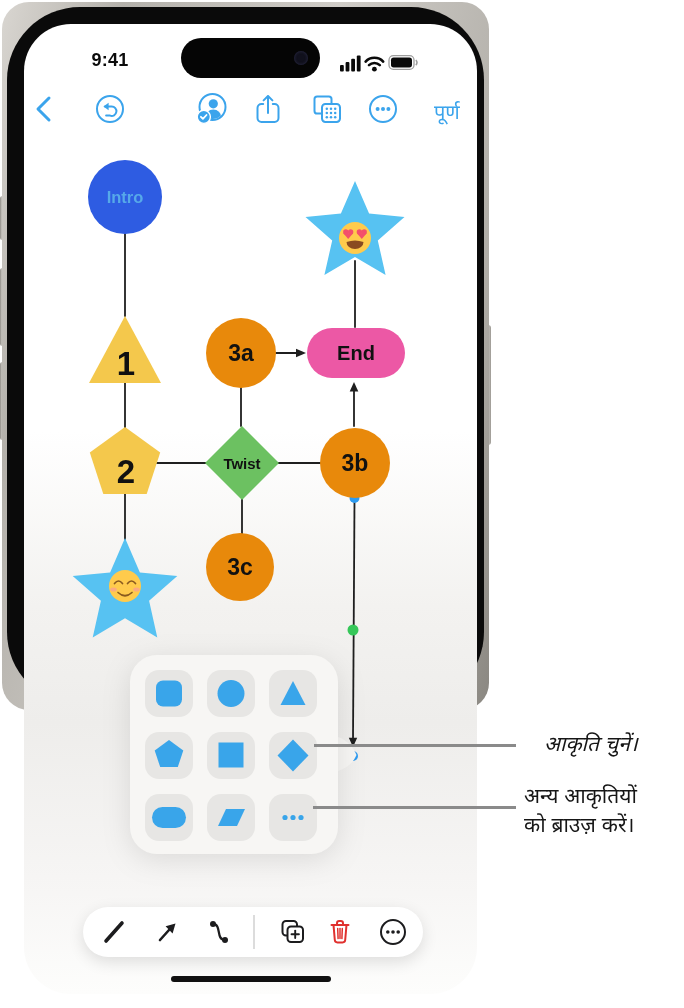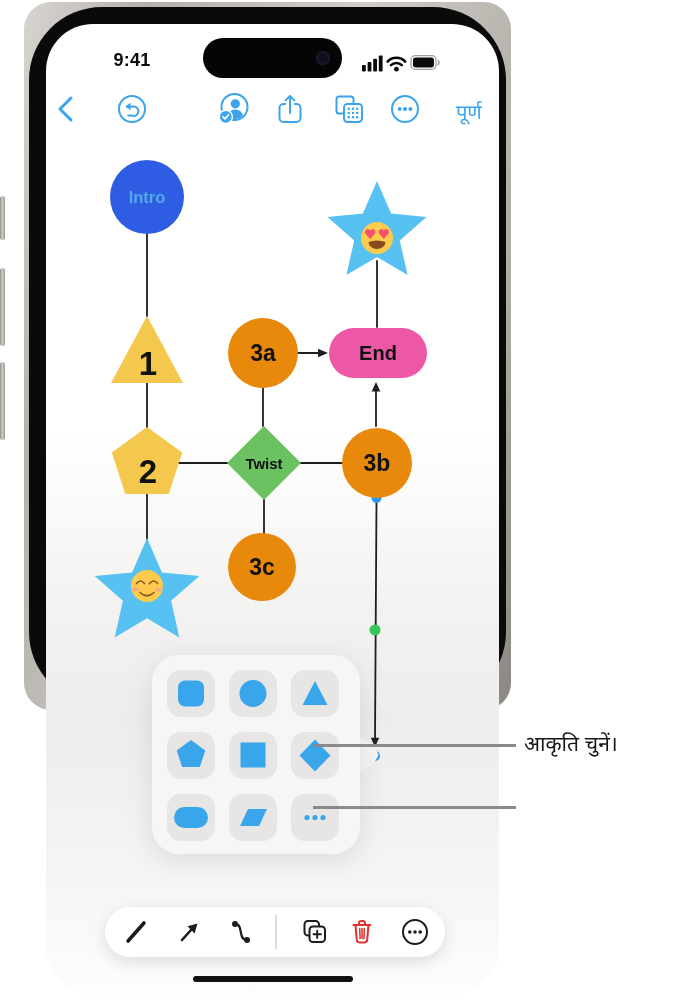--- a/index.html
+++ b/index.html
@@ -7,21 +7,20 @@
     width:684px;height:1008px;position:relative;background:#ffffff;overflow:hidden;
     font-family:"Liberation Sans","DejaVu Sans",sans-serif;
   }
   .stage{position:absolute;inset:0;}
   
   .side-btn{position:absolute;background:linear-gradient(to right,#8f8c86,#d2cfca 45%,#9b9892);border-radius:3px;z-index:0;}
   .phone{
     position:absolute;left:2px;top:2px;width:487px;height:708px;border-radius:27px;
     background:linear-gradient(105deg,#d9d6d1,#b4b1ab 18%,#d0cdc8 50%,#b0ada7 82%,#8a8781);
     z-index:1;
-    margin-left:22px;
   }
   .bezel{position:absolute;left:5px;top:5px;right:5px;bottom:5px;border-radius:73px;background:#0a0a0a;}
   .screen{
     position:absolute;left:17px;top:17px;width:453px;height:970px;border-radius:47px;overflow:hidden;
     background:linear-gradient(180deg,#ffffff 0%,#ffffff 42%,#f3f2f0 60%,#eeedeb 72%,#f6f5f4 88%,#fdfdfc 100%);
   }
   
   .island{position:absolute;left:157px;top:14px;width:139px;height:40px;border-radius:21px;background:#050505;}
   .camera{position:absolute;right:12px;top:13px;width:14px;height:14px;border-radius:50%;background:#10101c;box-shadow:inset 0 0 3px #30304d;}
   .time{position:absolute;left:40px;top:26px;width:92px;text-align:center;font-size:18px;font-weight:bold;color:#0b0b0b;letter-spacing:.3px;}
@@ -290,15 +289,19 @@
           </div>
         </div>
 
         <div class="home"></div>
       </div>
     </div>
   </div>
 
   <div class="c-line" style="left:314px;top:744px;width:202px;"></div>
   <div class="c-line" style="left:313px;top:806px;width:203px;"></div>
-  <div class="c-text" style="left:524px;top:729px;">आकृति चुनें।</div>
+  <div class="c-text" style="left:544px;top:729px;font-style:italic;">आकृति चुनें।</div>
+  <div class="c-text" style="left:524px;top:781px;">
+    <div>अन्य आकृतियों</div>
+    <div>को ब्राउज़ करें।</div>
+  </div>
 
 </div>
 
 </body></html>

